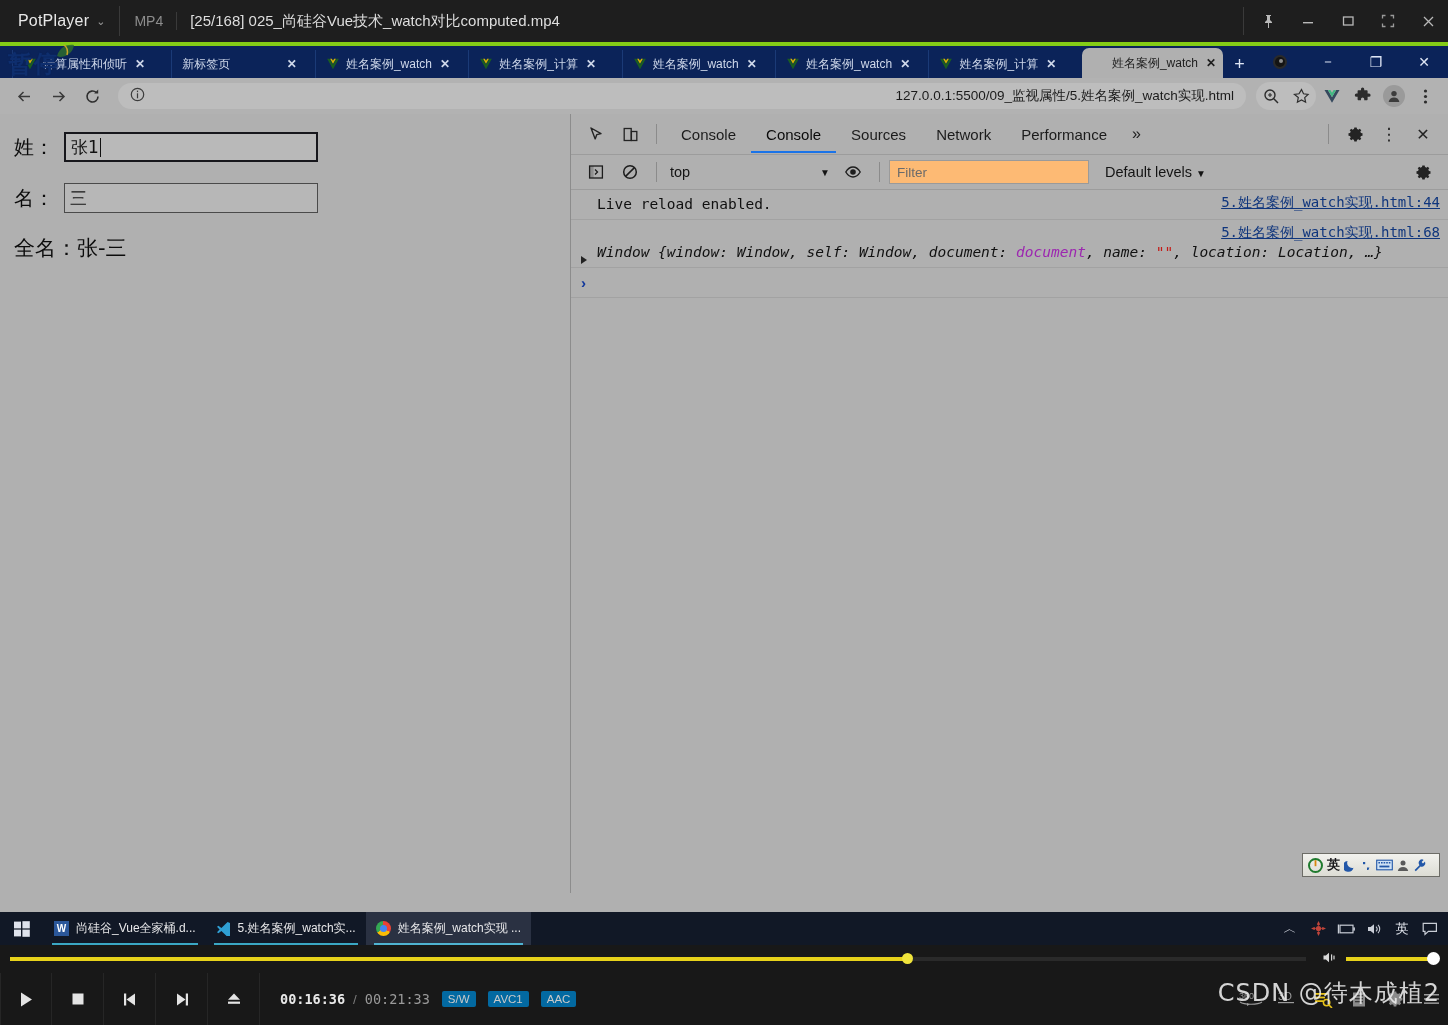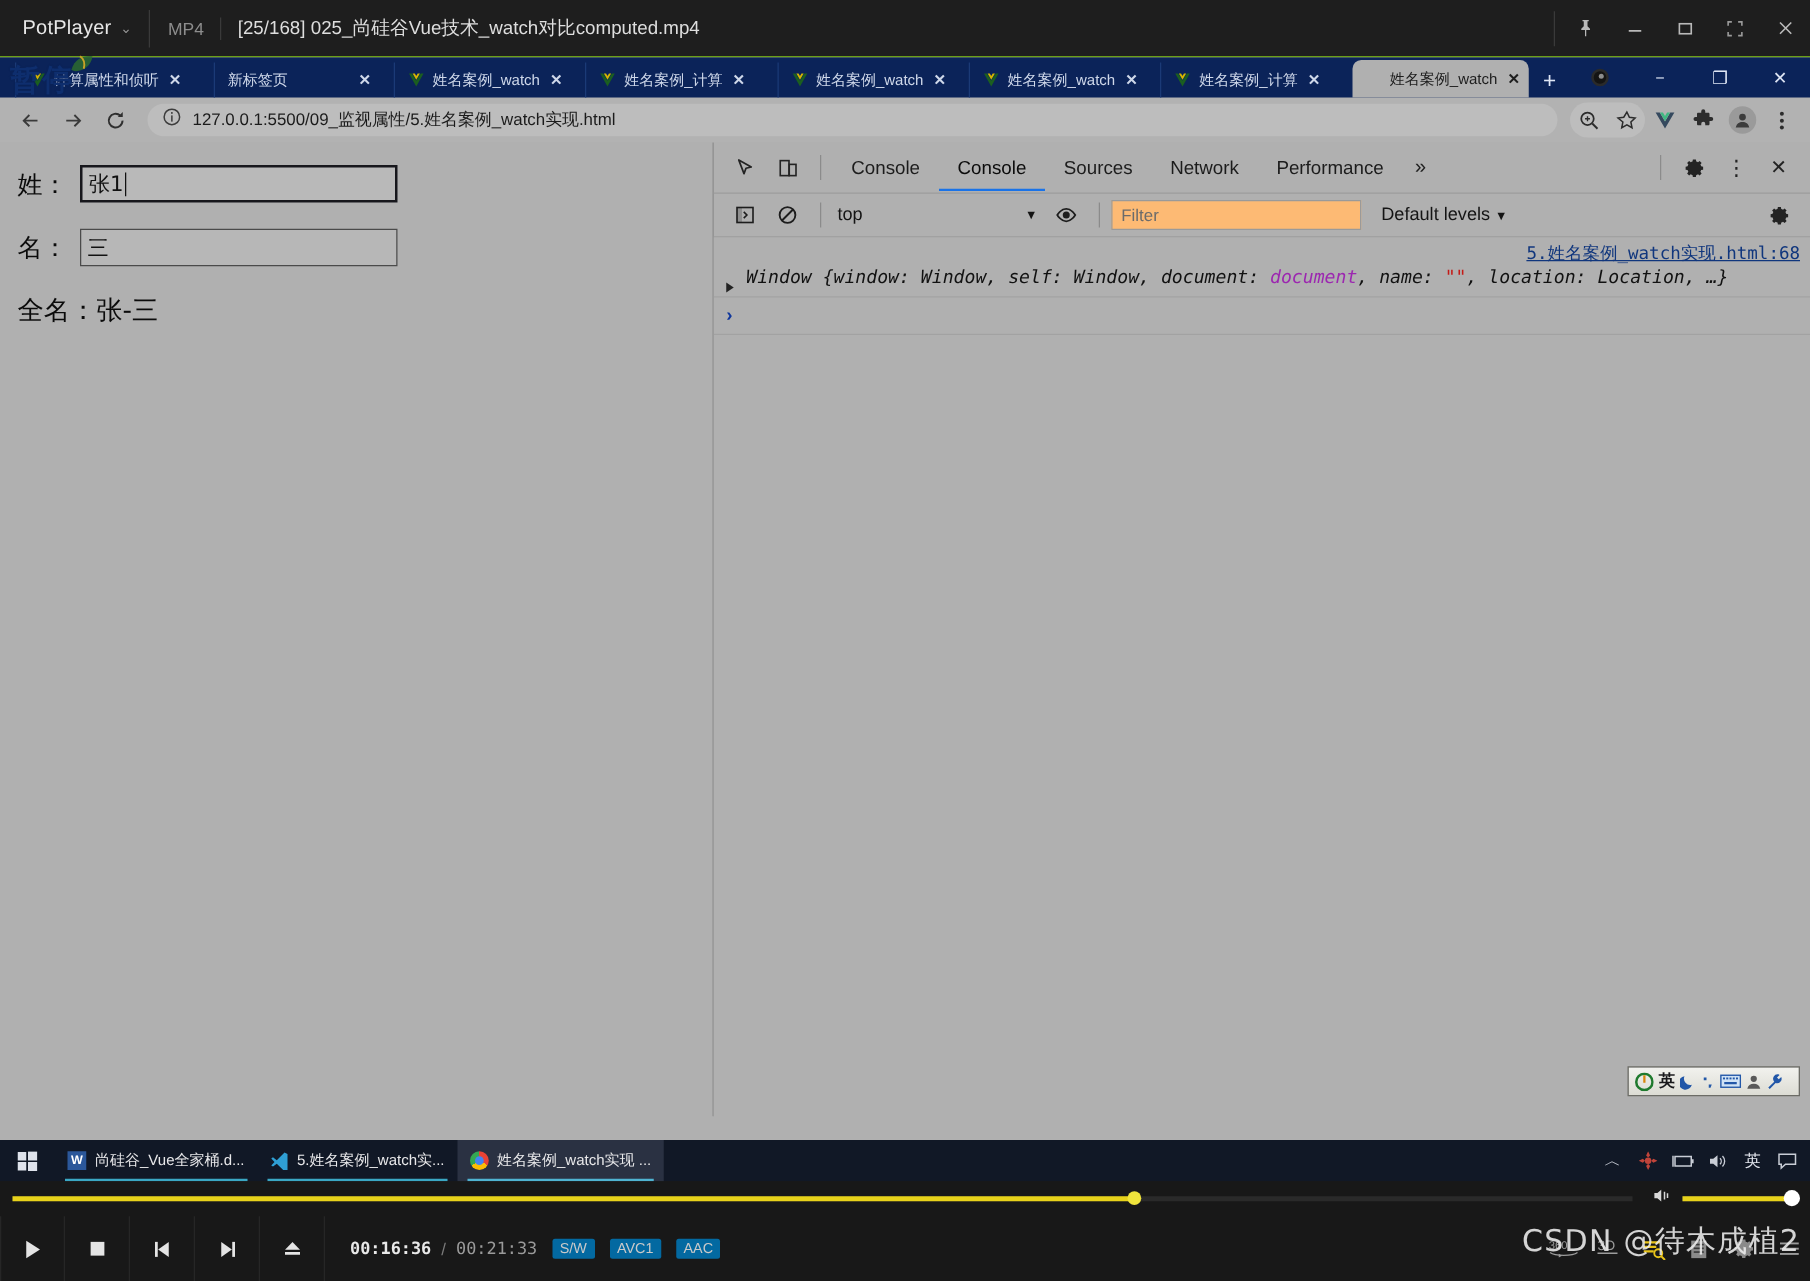--- a/index.html
+++ b/index.html
@@ -7,21 +7,21 @@
   body {
     font-family:"Liberation Sans", sans-serif;
     background:#1c1c1c;
     position:relative;
   }
 
   
   #potplayer-titlebar{
     position:absolute; left:0; top:0; width:1448px; height:46px;
     background:#1e1e1e; display:flex; align-items:center;
-    border-bottom:1px solid #84cc16;
+    border-bottom:4px solid #84cc16;
   }
   .pp-brand{ color:#e8e8e8; font-size:16px; padding-left:18px; letter-spacing:.2px;}
   .pp-caret{ color:#9a9a9a; font-size:11px; margin-left:7px;}
   .pp-sep{ width:1px; height:30px; background:#3a3a3a; margin:0 14px;}
   .pp-fmt{ color:#8d8d8d; font-size:14px; }
   .pp-sep2{ width:1px; height:18px; background:#3a3a3a; margin:0 13px;}
   .pp-title{ color:#dedede; font-size:15px; white-space:nowrap;}
   .pp-winbtns{ margin-left:auto; display:flex; align-items:center; height:46px; }
   .pp-winbtns .vl{ width:1px;height:28px;background:#3a3a3a;margin-right:4px;}
   .pp-btn{ width:40px;height:46px;display:flex;align-items:center;justify-content:center;
@@ -79,21 +79,21 @@
 
   
   #browser-toolbar{
     height:36px; background:#b2b2b2; display:flex; align-items:center; padding:0 8px;
     gap:2px;
   }
   .nav-btn{ width:32px;height:32px;display:flex;align-items:center;justify-content:center;
     color:#3a3a3a; }
   #omnibox{
     flex:1; height:26px; background:#bdbdbd; border-radius:13px; display:flex;
-    align-items:center; padding:0 12px; margin:0 8px; gap:9px; min-width:0;
+    align-items:center; padding:0 12px; margin:0 8px; gap:9px; min-width:0;justify-content:space-between;
   }
   #omnibox .info-ico{ flex:0 0 14px; }
   #url-text{ font-size:13.5px; color:#1b1b1b; white-space:nowrap; overflow:hidden;}
   #toolbar-right{ display:flex; align-items:center; gap:1px; }
   .tb-ico{ width:30px;height:30px;display:flex;align-items:center;justify-content:center;
      color:#2c2c2c; }
   .tb-pill{ background:#bdbdbd; border-radius:14px; display:flex; height:28px;
      align-items:center; }
   .avatar-circ{ width:22px;height:22px;border-radius:50%;background:#9a9a9a;
      display:flex;align-items:center;justify-content:center;}
@@ -533,20 +533,24 @@
           <span class="dt-iconbtn">
             <svg width="17" height="17" viewBox="0 0 17 17">
                 <path d="M8.5 5.6a2.9 2.9 0 1 0 0 5.8 2.9 2.9 0 0 0 0-5.8zm7 1.7l-1.6-.3a5.6 5.6 0 0 0-.6-1.4l1-1.3-1.6-1.6-1.3 1a5.6 5.6 0 0 0-1.4-.6L9.7 1.5H7.3L7 3.1a5.6 5.6 0 0 0-1.4.6l-1.3-1L2.7 4.3l1 1.3a5.6 5.6 0 0 0-.6 1.4l-1.6.3v2.4l1.6.3c.14.5.35.97.6 1.4l-1 1.3 1.6 1.6 1.3-1c.43.25.9.46 1.4.6l.3 1.6h2.4l.3-1.6c.5-.14.97-.35 1.4-.6l1.3 1 1.6-1.6-1-1.3c.25-.43.46-.9.6-1.4l1.6-.3z" fill="#232323"></path>
               </svg>
           </span>
         </span>
       </div>
 
       <div id="console-body">
 
+        <div class="msg-row">
+          <span class="msg-text">Live reload enabled.</span>
+          <span class="msg-src">5.姓名案例_watch实现.html:44</span>
+        </div>
 
         <div class="msg-row two-line">
           <span class="msg-src src-right">5.姓名案例_watch实现.html:68</span>
           <span class="disc" style="top:36px"></span>
           <span class="msg-obj"><span>Window {window: Window, self: Window, document: </span><span class="m-doc">document</span><span>, name: </span><span class="m-str">""</span><span>, location: Location, …}</span></span>
         </div>
 
         <div id="console-prompt">
           <span class="chev">›</span>
         </div>

